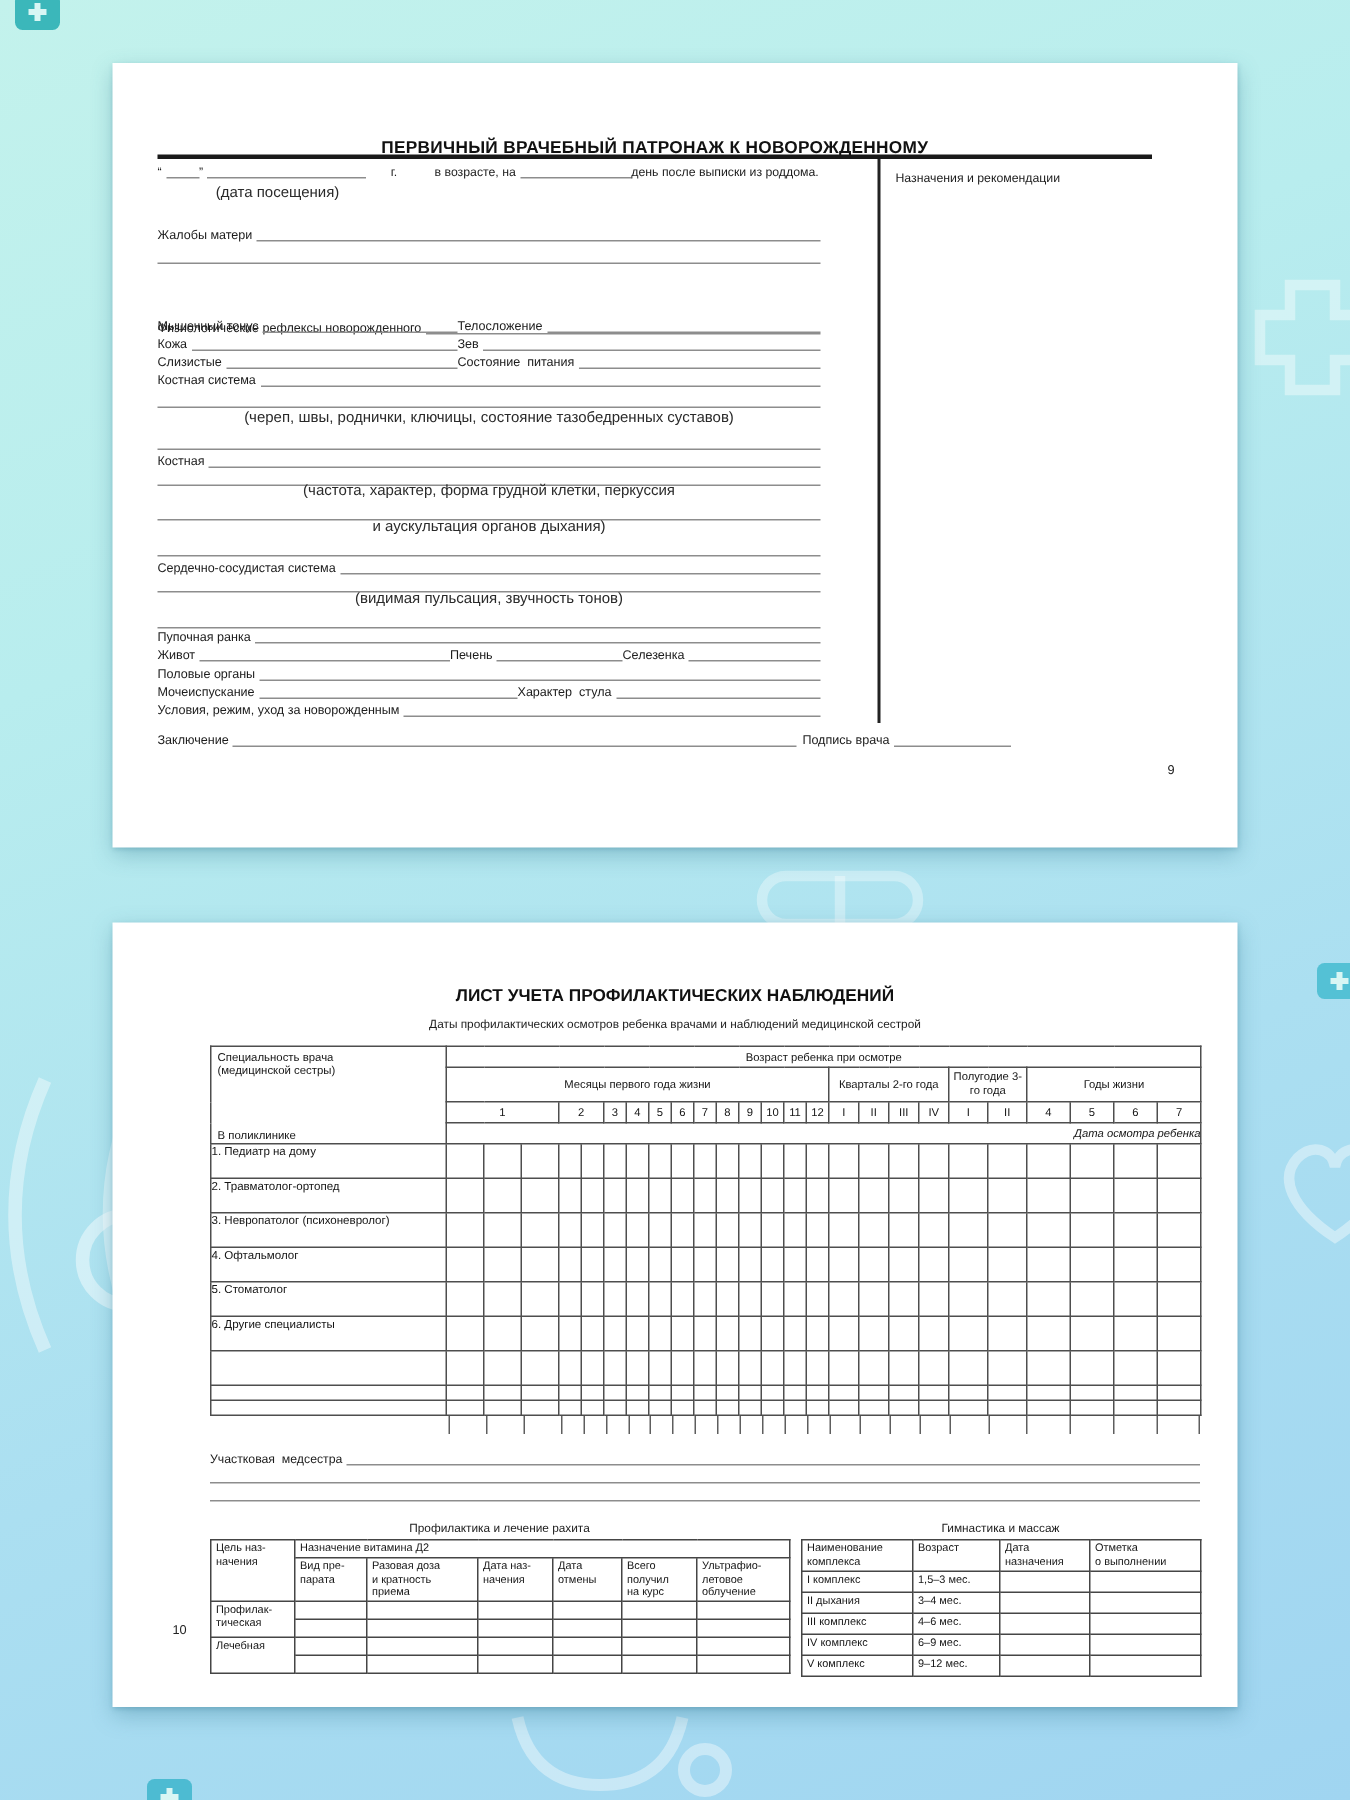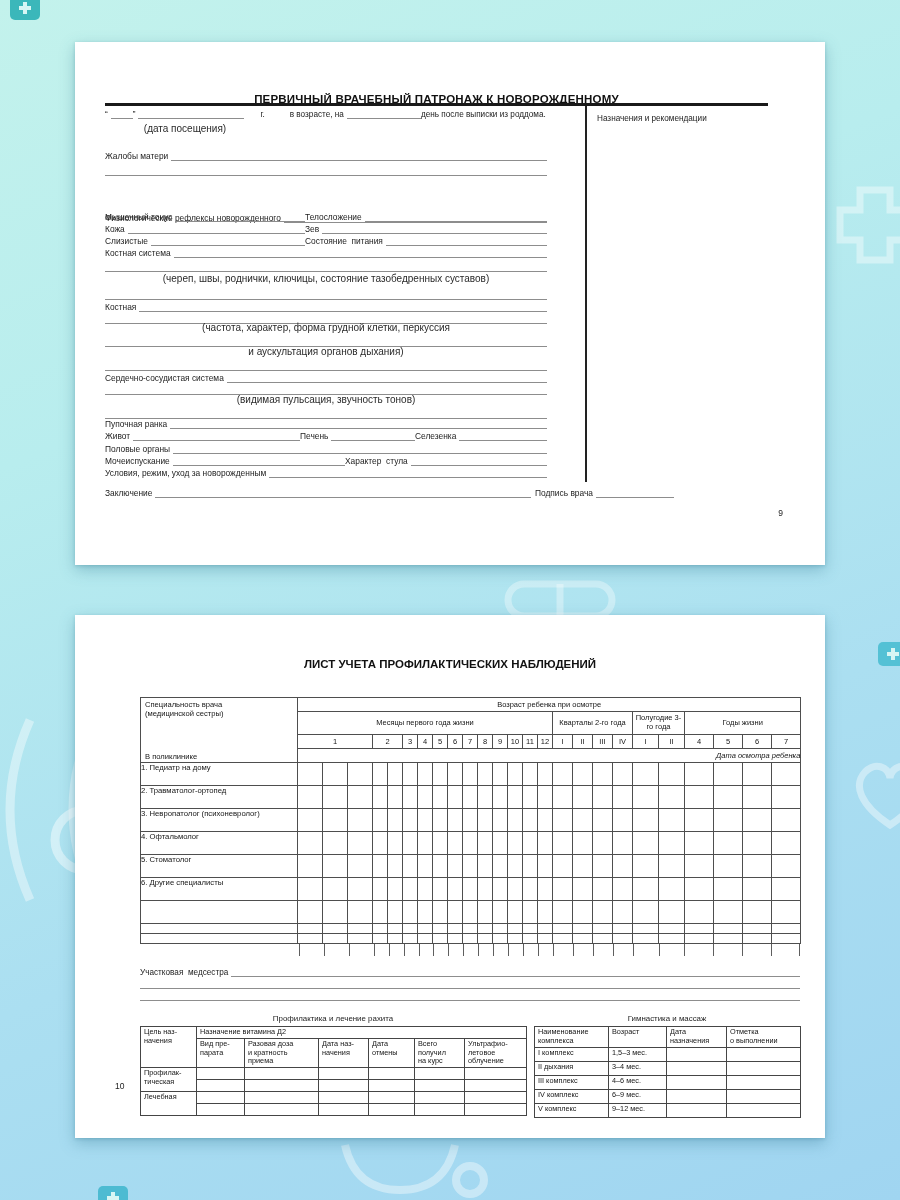--- a/index.html
+++ b/index.html
@@ -254,20 +254,21 @@
     <span class="bl"></span>
     <span class="lbl" style="padding-left:4px">Подпись врача</span>
     <span class="bl" style="flex:0 0 78px"></span>
     <span class="sp" style="width:94px"></span>
   </div>
   <div class="pnum p1-pnum">9</div>
 </div>
 
 <div class="page page2">
   <div class="p2-title">ЛИСТ УЧЕТА ПРОФИЛАКТИЧЕСКИХ НАБЛЮДЕНИЙ</div>
+  <div class="p2-subtitle">Даты профилактических осмотров ребенка врачами и наблюдений медицинской сестрой</div>
 
   <div class="p2-content">
     <table id="obs-table">
         <colgroup>
           <col style="width: 157px;">
           <col style="width: 25px;">
           <col style="width: 25px;">
           <col style="width: 25px;">
           <col style="width: 15px;">
           <col style="width: 15px;">

